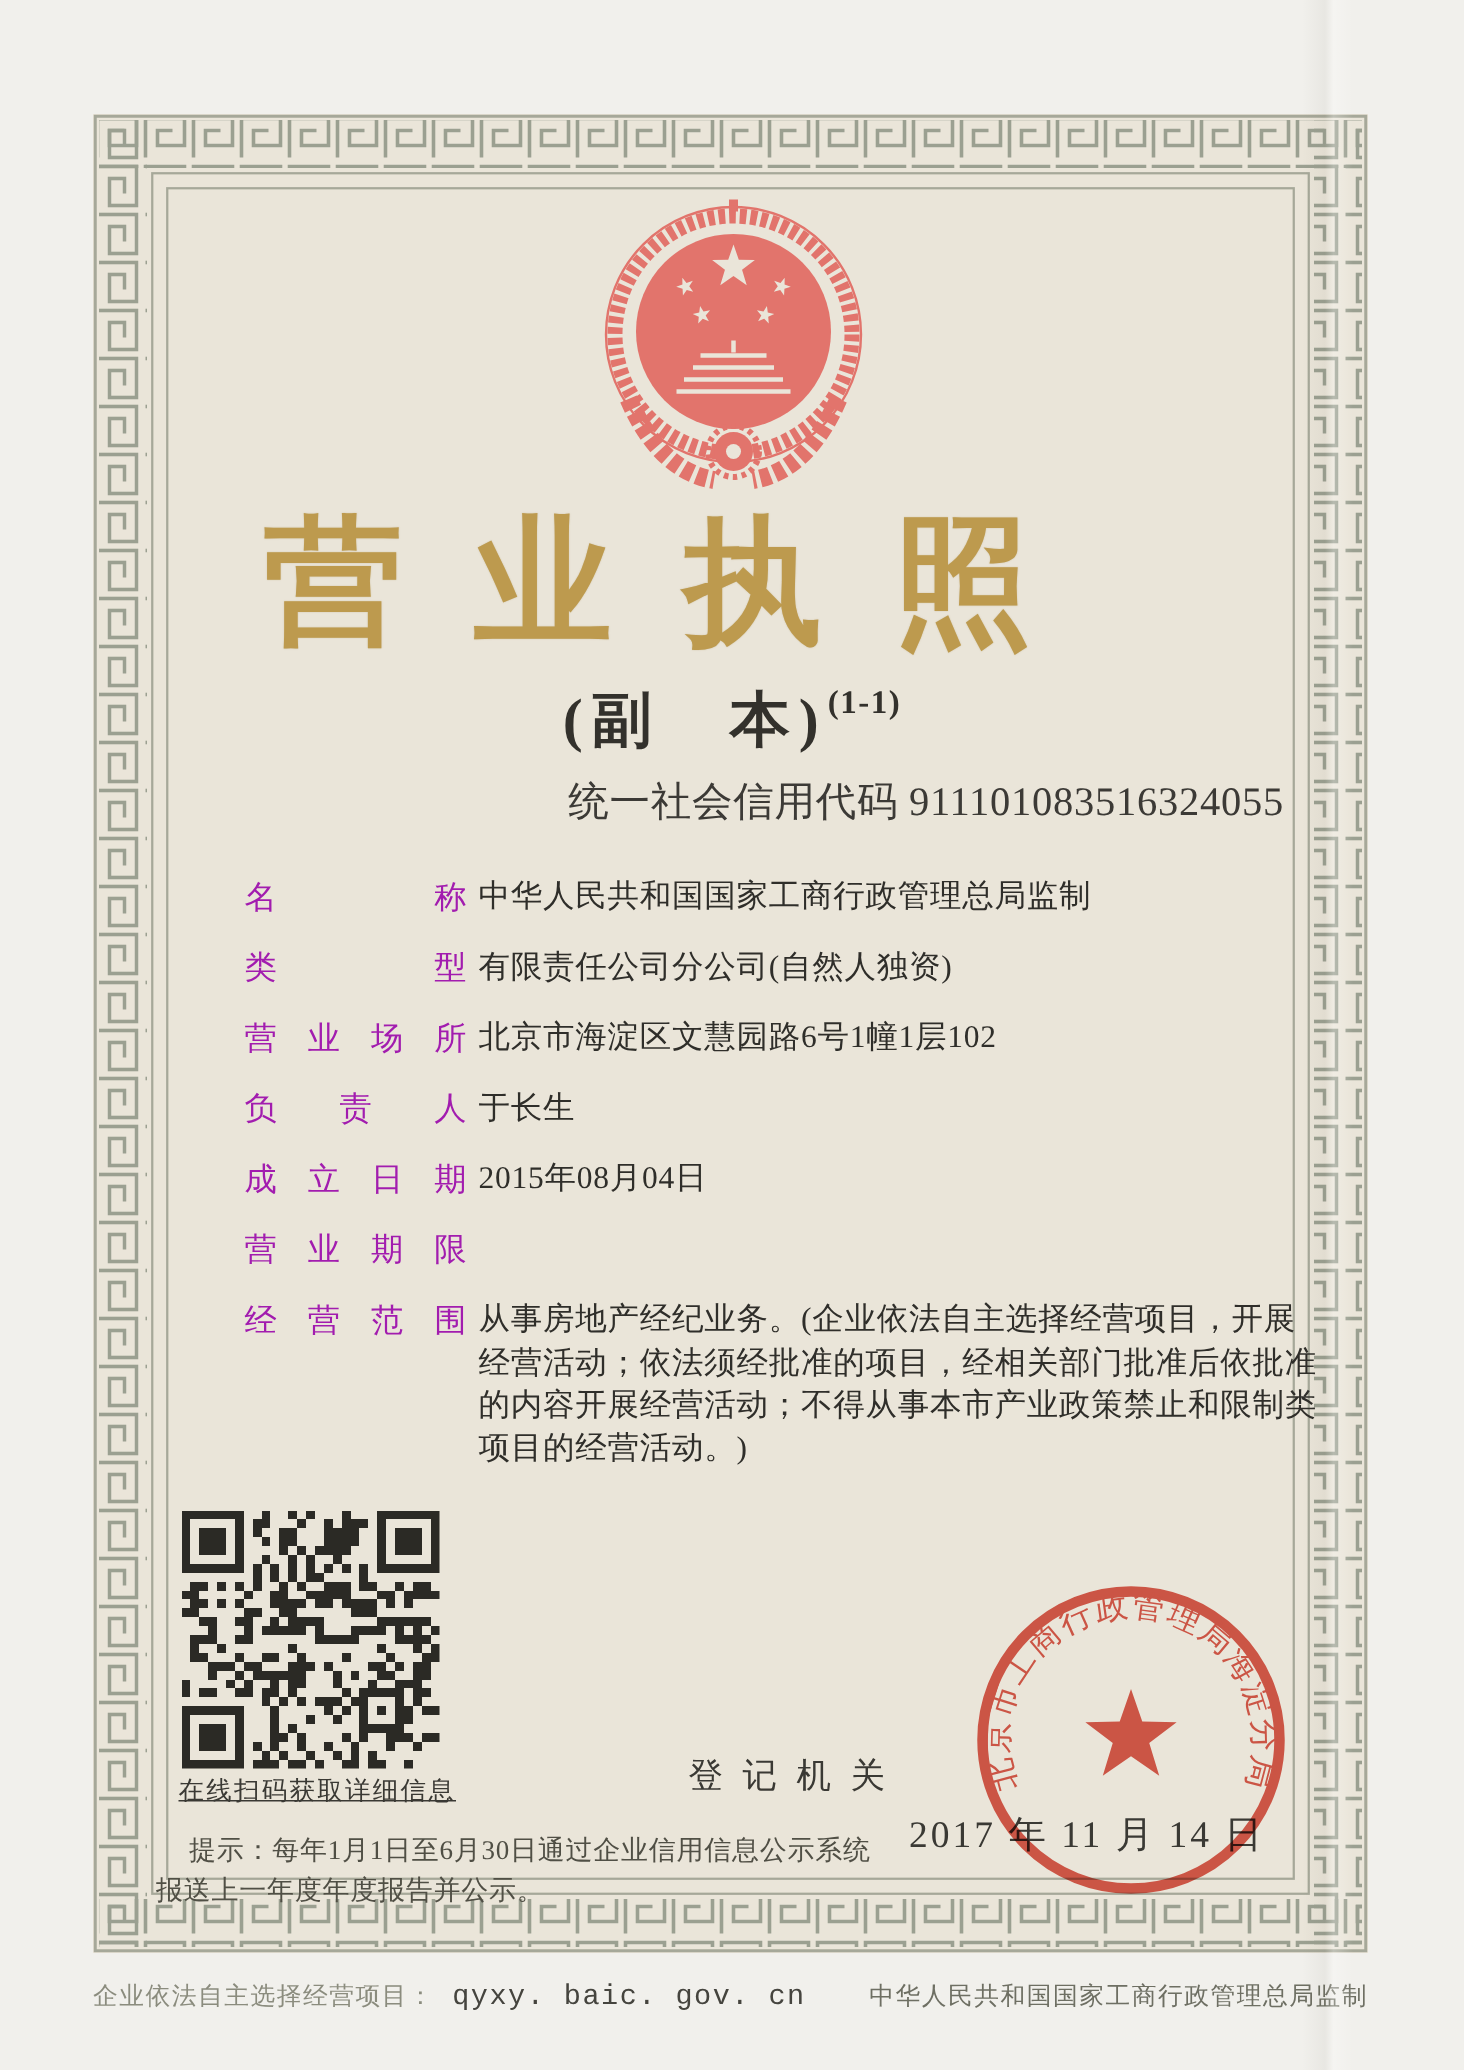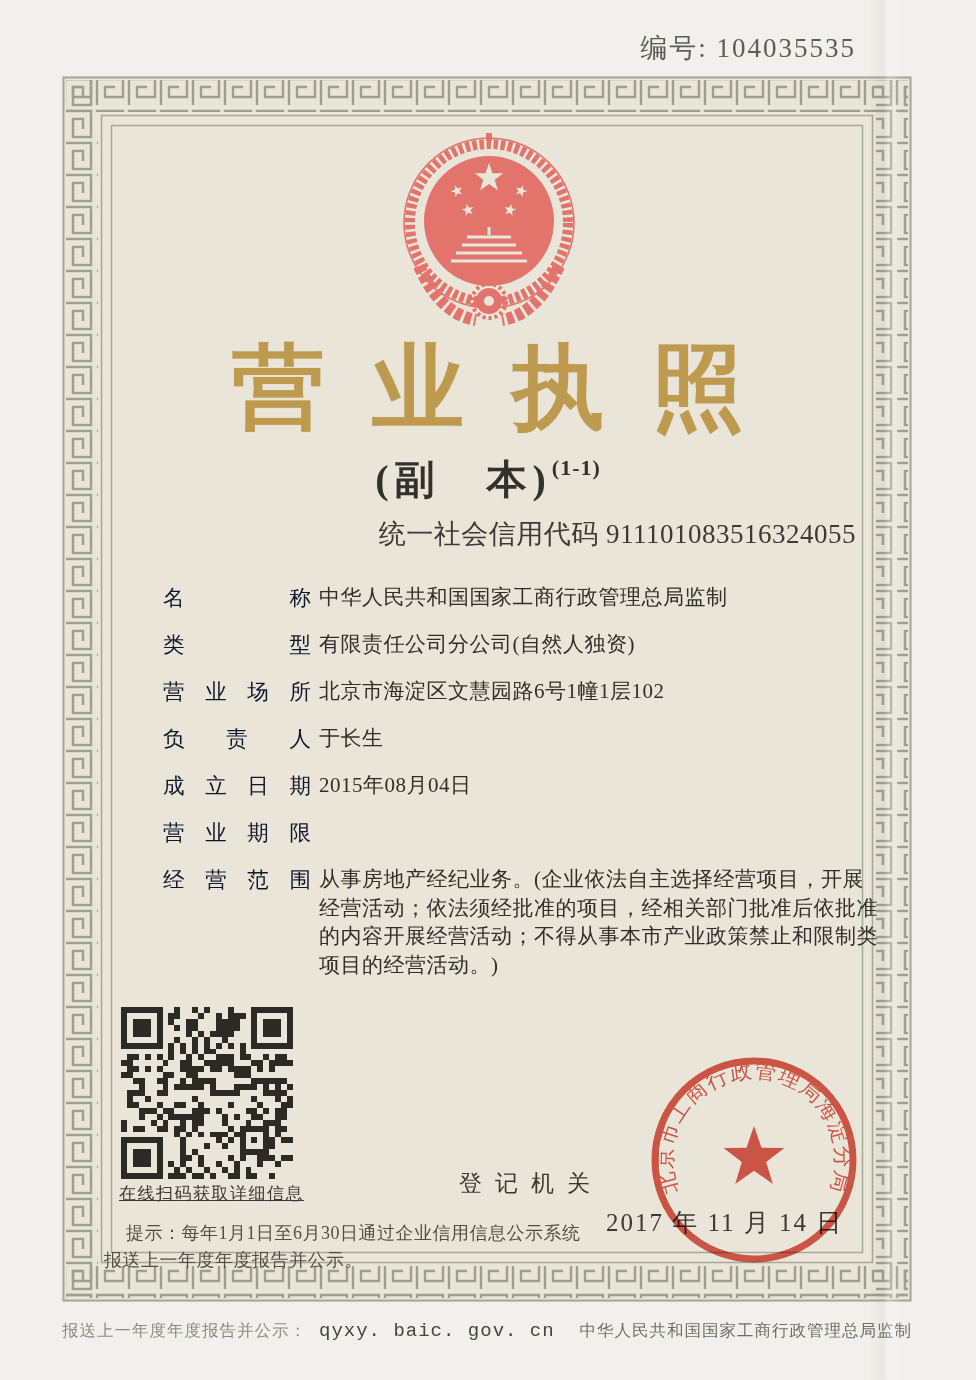--- a/index.html
+++ b/index.html
@@ -18,38 +18,38 @@
     position:absolute;left:868px;top:0;width:34px;height:1380px;
     background:linear-gradient(90deg,rgba(0,0,0,0) 0%,rgba(90,85,70,0.06) 45%,rgba(255,255,255,0.28) 62%,rgba(0,0,0,0) 100%);
     pointer-events:none;
   }
   .serial{
     position:absolute;top:30px;right:120px;
     font-size:27px;color:#5d5d58;letter-spacing:2px;
   }
   .emblem{position:absolute;left:396px;top:131px;}
   .title{
-    position:absolute;left:0;top:342px;width:976px;text-align:center;
+    position:absolute;left:0;top:342px;width:864px;text-align:center;
     font-size:92px;font-weight:bold;color:#bd9a4e;
     letter-spacing:0.52em;padding-left:0.52em;box-sizing:border-box;line-height:1;
     text-shadow:0 0 1px rgba(150,115,40,0.35);
   }
   .subtitle{
     position:absolute;left:0;top:452px;width:976px;text-align:center;
     font-size:40px;font-weight:bold;color:#33312c;letter-spacing:6px;
   }
   .subtitle sup{font-size:22px;letter-spacing:1px;font-weight:bold;position:relative;top:-4px;}
   .credit-code{
     position:absolute;top:516px;right:120px;
     font-size:27px;color:#3c3a36;letter-spacing:0.5px;
   }
   .fields{position:absolute;left:163px;top:583px;width:720px;}
   .field-row{display:flex;align-items:flex-start;min-height:47px;}
   .field-label{
-    width:148px;flex:0 0 148px;font-size:21.5px;color:#0f172a;
+    width:148px;flex:0 0 148px;font-size:21.5px;color:#a21caf;
     text-align:justify;text-align-last:justify;
   }
   .field-value{
     margin-left:8px;width:565px;font-size:21px;line-height:28.5px;
     color:#2f2e2a;letter-spacing:0.5px;
   }
   .qr-block{position:absolute;left:121px;top:1007px;}
   .qr-caption{
     position:absolute;left:119px;top:1182px;font-size:17px;color:#3a3934;letter-spacing:1.5px;text-decoration:underline;
   }
@@ -96,21 +96,20 @@
     </defs>
     <rect x="1.5" y="1.5" width="847" height="1223" fill="none" stroke="#a6a899" stroke-width="2"></rect>
     <rect x="4" y="4" width="842" height="32" fill="url(#mh)"></rect>
     <rect x="4" y="1190" width="842" height="32" fill="url(#mh)"></rect>
     <rect x="4" y="4" width="32" height="1218" fill="url(#mv)"></rect>
     <rect x="814" y="4" width="32" height="1218" fill="url(#mv)"></rect>
     <rect x="39.5" y="39.5" width="771" height="1147" fill="none" stroke="#a6a899" stroke-width="1.5"></rect>
     <rect x="49.5" y="49.5" width="751" height="1127" fill="none" stroke="#a6a899" stroke-width="1.5"></rect>
   </svg>
 
-  <div class="serial">编号: 104035535</div>
 
   <svg class="emblem" width="186" height="198" viewBox="0 0 186 198">
     <defs>
       <path id="st" d="M0,-10 L2.35,-3.24 L9.51,-3.09 L3.8,1.24 L5.88,8.09 L0,4 L-5.88,8.09 L-3.8,1.24 L-9.51,-3.09 L-2.35,-3.24 Z"></path>
     </defs>
     <rect x="90" y="2" width="6" height="8" fill="#e2746c"></rect>
     <g fill="none" stroke="#e2746c">
       <circle cx="93" cy="92" r="85" stroke-width="1.6"></circle>
       <circle cx="93" cy="92" r="79" stroke-width="10" stroke-dasharray="4.5 2.6"></circle>
     </g>
@@ -577,19 +576,19 @@
       <textPath href="#sealArc" startOffset="50%" text-anchor="middle">北京市工商行政管理局海淀分局</textPath>
     </text>
   </svg>
 
   <div class="notice">
     <div class="l1">提示：每年1月1日至6月30日通过企业信用信息公示系统</div>
     <div class="l2">报送上一年度年度报告并公示。</div>
   </div>
 
   <div class="footer-left">
-    <span>报送上一年度年度报告并公示：</span>
+    <span>企业依法自主选择经营项目：</span>
     <span class="url">qyxy. baic. gov. cn</span>
   </div>
   <div class="footer-right">中华人民共和国国家工商行政管理总局监制</div>
 
   <div class="crease"></div>
 </div>
 
 </body></html>

